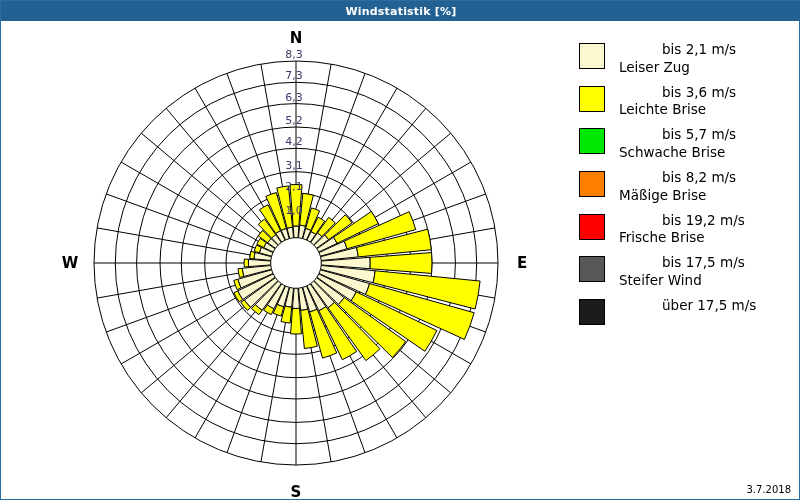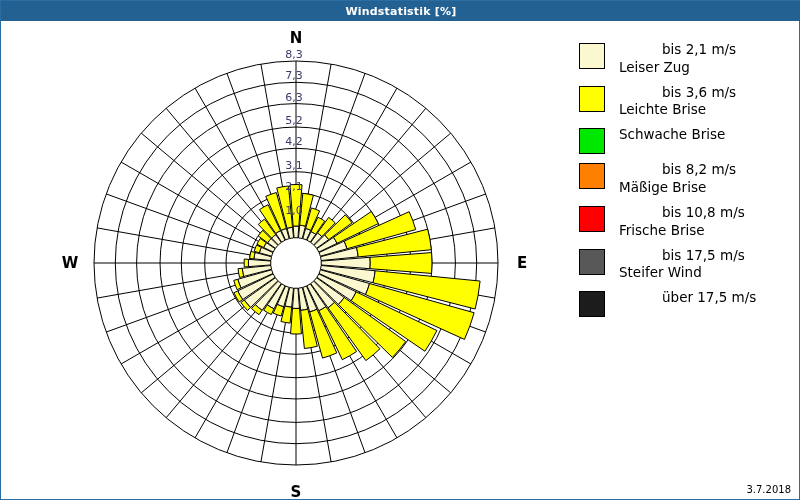--- a/index.html
+++ b/index.html
@@ -222,34 +222,35 @@
       <div class="legend-row">
         <div class="swatch" style="background: rgb(255, 255, 0);"></div>
         <div class="legend-text">
           <span class="l1">bis 3,6 m/s</span>
           <span class="l2">Leichte Brise</span>
         </div>
       </div>
       <div class="legend-row">
         <div class="swatch" style="background: rgb(0, 232, 0);"></div>
         <div class="legend-text">
+          <span class="l1">bis 5,7 m/s</span>
           <span class="l2">Schwache Brise</span>
         </div>
       </div>
       <div class="legend-row">
         <div class="swatch" style="background: rgb(255, 128, 0);"></div>
         <div class="legend-text">
           <span class="l1">bis 8,2 m/s</span>
           <span class="l2">Mäßige Brise</span>
         </div>
       </div>
       <div class="legend-row">
         <div class="swatch" style="background: rgb(255, 0, 0);"></div>
         <div class="legend-text">
-          <span class="l1">bis 10,8 m/s</span>
+          <span class="l1">bis 19,2 m/s</span>
           <span class="l2">Frische Brise</span>
         </div>
       </div>
       <div class="legend-row">
         <div class="swatch" style="background: rgb(88, 88, 88);"></div>
         <div class="legend-text">
           <span class="l1">bis 17,5 m/s</span>
           <span class="l2">Steifer Wind</span>
         </div>
       </div>

